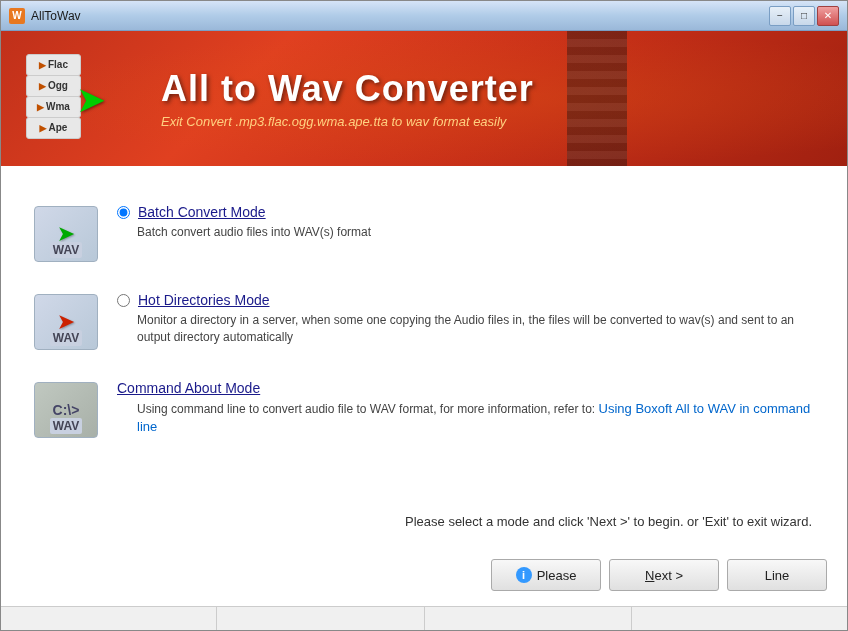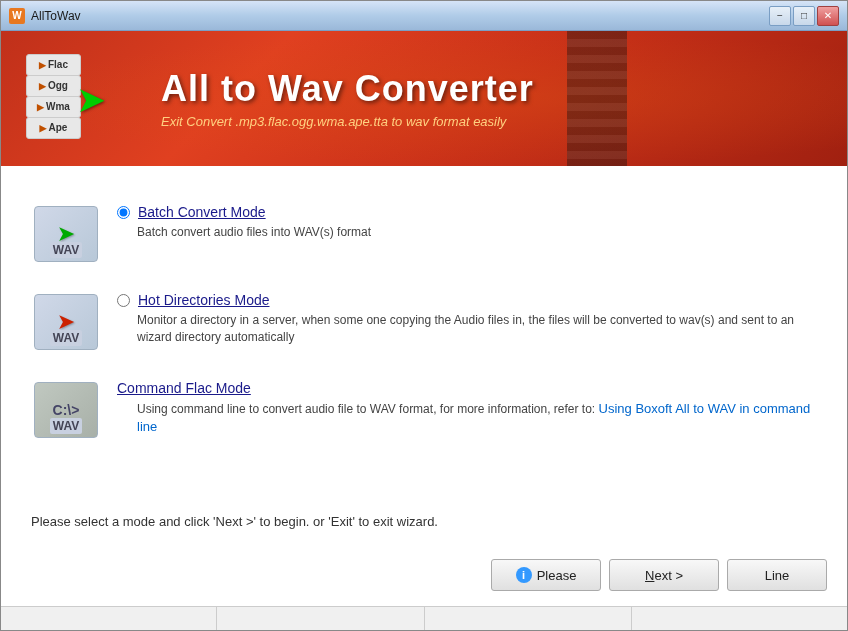--- a/index.html
+++ b/index.html
@@ -295,21 +295,21 @@
     }
 
     .mode-link {
       color: #0066cc;
       cursor: pointer;
       font-size: 13px;
       text-align: right;
     }
 
     .status-text {
-      text-align: left;
+      text-align: right;
       font-size: 13px;
       color: #333;
       margin-top: 10px;
       padding-right: 5px;
     }
 
     
     .button-bar {
       display: flex;
       justify-content: flex-end;
@@ -461,34 +461,34 @@
           <div class="icon-bg">
             <span class="arrow-red">➤</span>
             <span class="wav-label">WAV</span>
           </div>
         </div>
         <div class="mode-content">
           <div class="mode-header">
             <input type="radio" name="mode" class="mode-radio" style="">
             <span class="mode-title">Hot Directories Mode</span>
           </div>
-          <div class="mode-desc">Monitor a directory in a server, when some one copying the Audio files in, the files will be converted to wav(s) and sent to an wizard directory automatically</div>
+          <div class="mode-desc">Monitor a directory in a server, when some one copying the Audio files in, the files will be converted to wav(s) and sent to an output directory automatically</div>
         </div>
       </div>
 
       <div class="mode-item">
         <div class="mode-icon">
           <div class="icon-bg cmd-icon-bg">
             <span class="cmd-symbol">C:\&gt;</span>
             <span class="wav-label">WAV</span>
           </div>
         </div>
         <div class="mode-content">
           <div class="mode-header">
-            <span class="mode-title">Command Flac Mode</span>
+            <span class="mode-title">Command About Mode</span>
           </div>
           <div class="mode-desc">
             <span>Using command line to convert audio file to WAV format, for more information, refer to:</span>
             <a class="mode-link">Using Boxoft All to WAV in command line</a>
           </div>
         </div>
       </div>
 
     </div>
 

